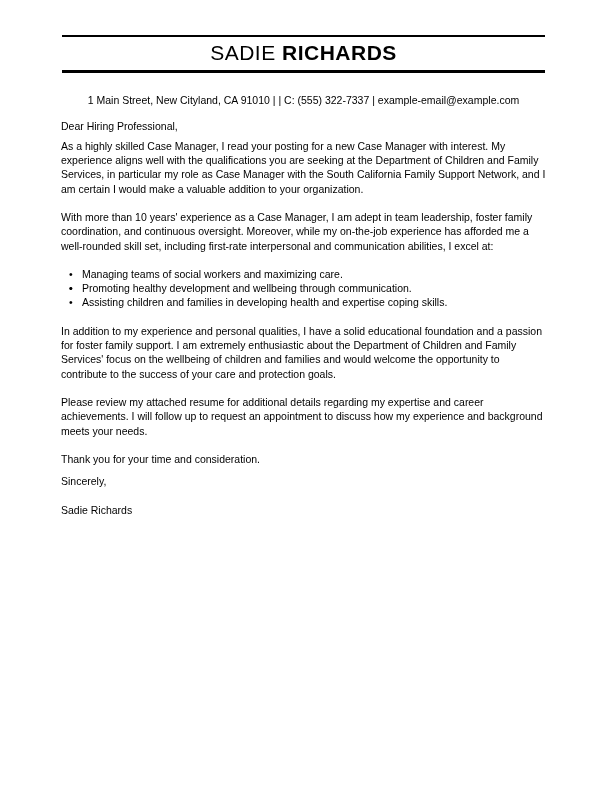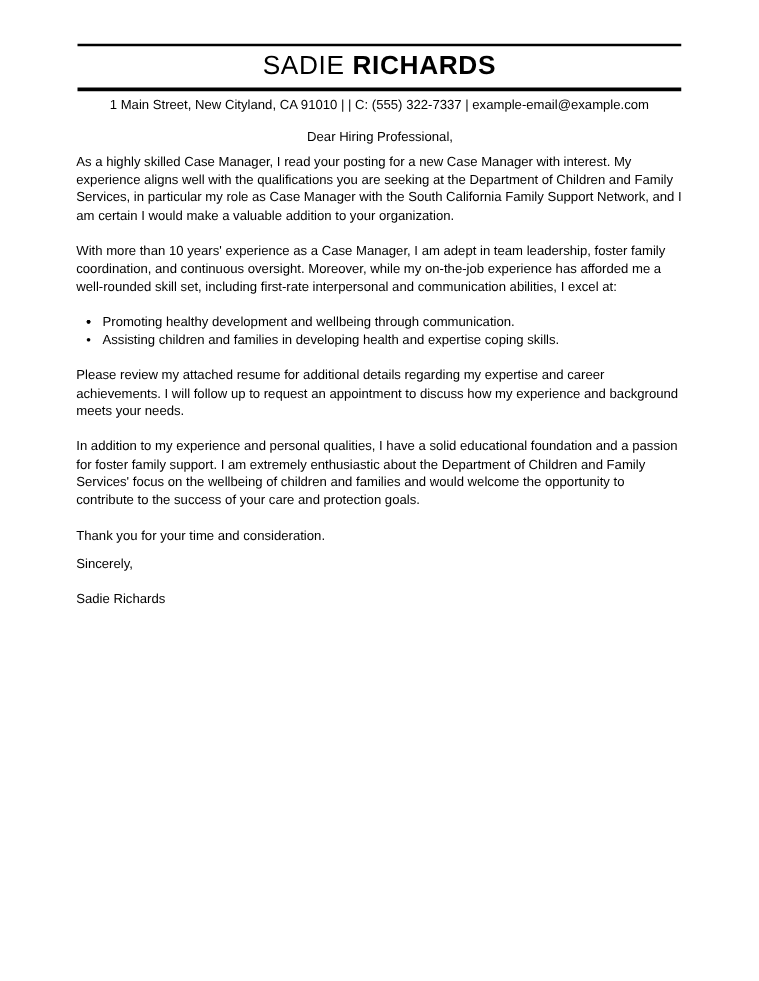--- a/index.html
+++ b/index.html
@@ -34,33 +34,33 @@
   .candidate-name {
     font-size: 21px;
     line-height: 26px;
     margin: 3px 0 4px 0;
     letter-spacing: 0.5px;
     white-space: nowrap;
   }
   .name-first { font-weight: 400; text-align: center; }
   .name-last { font-weight: 700; text-align: center; }
   .contact-line {
-    margin-top: 5px;
+    margin-top: 21px;
     font-size: 10.5px;
     line-height: 12px;
     color: var(--text-color);
   }
   .letter-body {
     margin: 13px 60px 0 61px;
     width: 486px;
     font-size: 10.5px;
     line-height: 14.3px;
     text-align: left;
   }
-  .salutation { margin-bottom: 6px; text-align: center; }
+  .salutation { margin-bottom: 6px; }
   .para { margin-bottom: 14px; }
   .skills-list {
     list-style: none;
     margin: 0 0 14px 0;
   }
   .skills-list li {
     position: relative;
     padding-left: 21px;
   }
   .bullet-dot {
@@ -90,37 +90,38 @@
   <div class="letter-body">
     <div class="salutation">Dear Hiring Professional,</div>
 
     <p class="para">As a highly skilled Case Manager, I read your posting for a new Case Manager with interest. My experience aligns well with the qualifications you are seeking at the Department of Children and Family Services, in particular my role as Case Manager with the South California Family Support Network, and I am certain I would make a valuable addition to your organization.</p>
 
     <p class="para">With more than 10 years' experience as a Case Manager, I am adept in team leadership, foster family coordination, and continuous oversight. Moreover, while my on-the-job experience has afforded me a well-rounded skill set, including first-rate interpersonal and communication abilities, I excel at:</p>
 
     <ul class="skills-list">
       <li>
         <span class="bullet-dot">•</span>
+        <span>Managing teams of social workers and maximizing care.</span>
       </li>
       <li>
         <span class="bullet-dot">•</span>
       </li>
       <li>
         <span class="bullet-dot">•</span>
         <span>Promoting healthy development and wellbeing through communication.</span>
       </li>
       <li>
         <span class="bullet-dot">•</span>
         <span>Assisting children and families in developing health and expertise coping skills.</span>
       </li>
     </ul>
 
+    <p class="para">In addition to my experience and personal qualities, I have a solid educational foundation and a passion for foster family support. I am extremely enthusiastic about the Department of Children and Family Services' focus on the wellbeing of children and families and would welcome the opportunity to contribute to the success of your care and protection goals.</p>
+
     <p class="para">Please review my attached resume for additional details regarding my expertise and career achievements. I will follow up to request an appointment to discuss how my experience and background meets your needs.</p>
-
-    <p class="para">In addition to my experience and personal qualities, I have a solid educational foundation and a passion for foster family support. I am extremely enthusiastic about the Department of Children and Family Services' focus on the wellbeing of children and families and would welcome the opportunity to contribute to the success of your care and protection goals.</p>
 
     <div class="thanks">Thank you for your time and consideration.</div>
 
     <div class="valediction">Sincerely,</div>
 
     <div class="signature">Sadie Richards</div>
   </div>
 
 </div>
 

